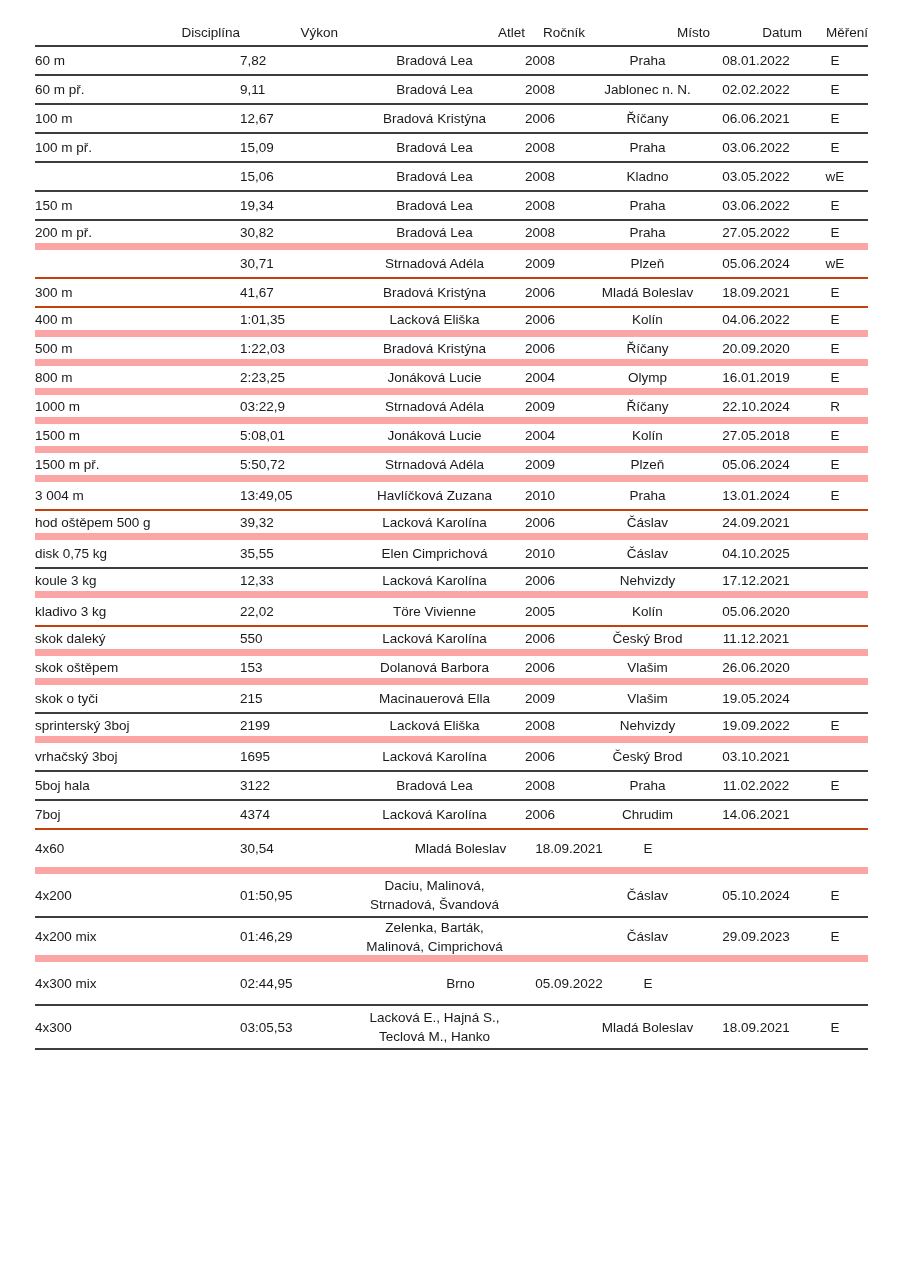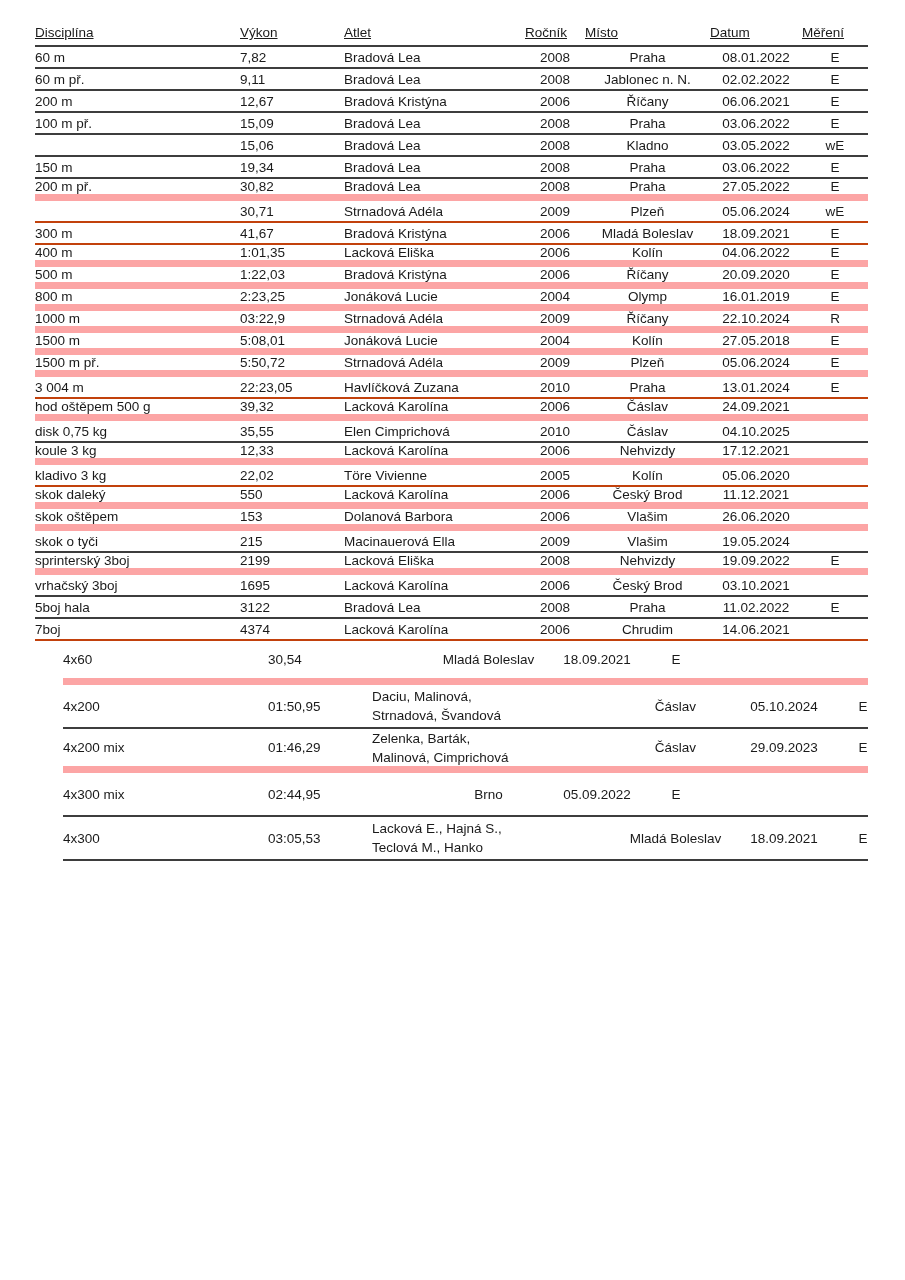--- a/index.html
+++ b/index.html
@@ -23,41 +23,39 @@
     font-size: 13.5px;
   }
   .thead {
     display: flex;
     align-items: center;
     height: 27px;
     box-sizing: border-box;
     border-bottom: 2px solid #3d3d3d;
   }
   .thead > div {
-    text-align: left;
-    text-decoration: underline;
+    text-align: right;
   }
   .tr {
     display: flex;
     align-items: center;
-    height: 22px;
+    height: 29px;
     box-sizing: border-box;
   }
   .tr.tall {
     height: 44px;
-    margin-left: 28px;
   }
   .tr.rule-thin   { border-bottom: 7px solid #fca5a5; }
   .tr.rule-medium { border-bottom: 2px solid #3d3d3d; }
   .tr.rule-thick  { border-bottom: 2px solid #c2410c; }
   .td, .th { flex: none; box-sizing: border-box; white-space: nowrap; }
   .c1 { width: 205px; text-align: left; }
   .c2 { width: 98px;  text-align: left; }
-  .c3 { width: 187px; text-align: left; padding-left: 6px; }
-  .c4 { width: 60px;  text-align: center; }
+  .c3 { width: 187px; text-align: center; padding-left: 6px; }
+  .c4 { width: 60px;  }
   .c5 { width: 125px; text-align: center; }
   .c6 { width: 92px;  text-align: center; }
   .c7 { width: 66px;  text-align: center; }
   .c3 .athlete-line { line-height: 19px; }
 </style>
 </head>
 <body>
 
 <div class="records-table">
   <div class="thead">
@@ -82,21 +80,21 @@
       <div class="tr rule-medium">
         <div class="td c1">60 m př.</div>
         <div class="td c2">9,11</div>
         <div class="td c3">Bradová Lea</div>
         <div class="td c4">2008</div>
         <div class="td c5">Jablonec n. N.</div>
         <div class="td c6">02.02.2022</div>
         <div class="td c7">E</div>
       </div>
       <div class="tr rule-medium">
-        <div class="td c1">200 m</div>
+        <div class="td c1">100 m</div>
         <div class="td c2">12,67</div>
         <div class="td c3">Bradová Kristýna</div>
         <div class="td c4">2006</div>
         <div class="td c5">Říčany</div>
         <div class="td c6">06.06.2021</div>
         <div class="td c7">E</div>
       </div>
       <div class="tr rule-medium">
         <div class="td c1">100 m př.</div>
         <div class="td c2">15,09</div>
@@ -200,21 +198,21 @@
         <div class="td c1">1500 m př.</div>
         <div class="td c2">5:50,72</div>
         <div class="td c3">Strnadová Adéla</div>
         <div class="td c4">2009</div>
         <div class="td c5">Plzeň</div>
         <div class="td c6">05.06.2024</div>
         <div class="td c7">E</div>
       </div>
       <div class="tr rule-thick">
         <div class="td c1">3 004 m</div>
-        <div class="td c2">22:23,05</div>
+        <div class="td c2">13:49,05</div>
         <div class="td c3">Havlíčková Zuzana</div>
         <div class="td c4">2010</div>
         <div class="td c5">Praha</div>
         <div class="td c6">13.01.2024</div>
         <div class="td c7">E</div>
       </div>
       <div class="tr rule-thin">
         <div class="td c1">hod oštěpem 500 g</div>
         <div class="td c2">39,32</div>
         <div class="td c3">Lacková Karolína</div>

